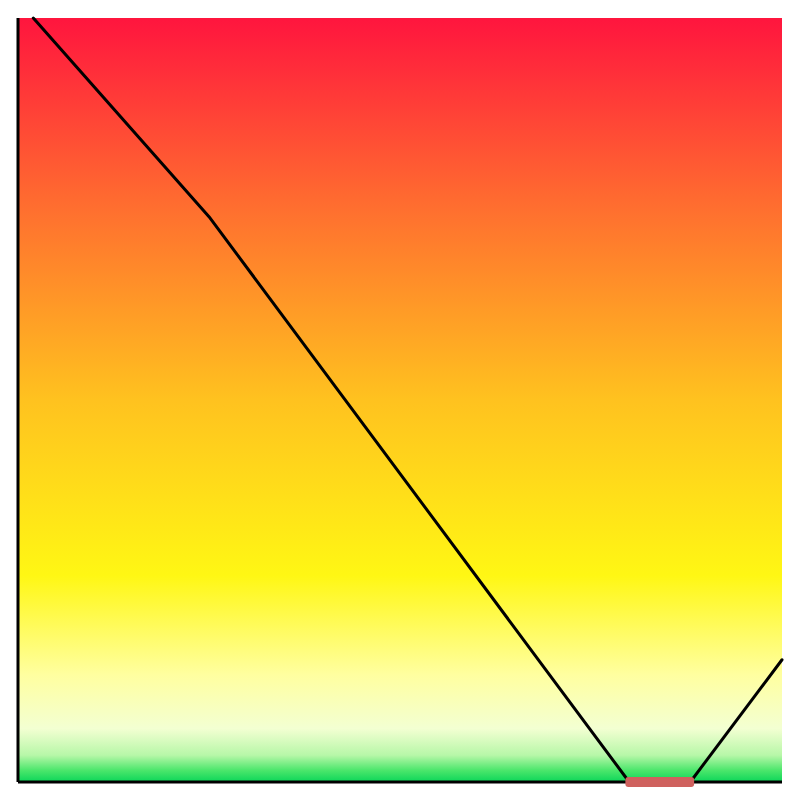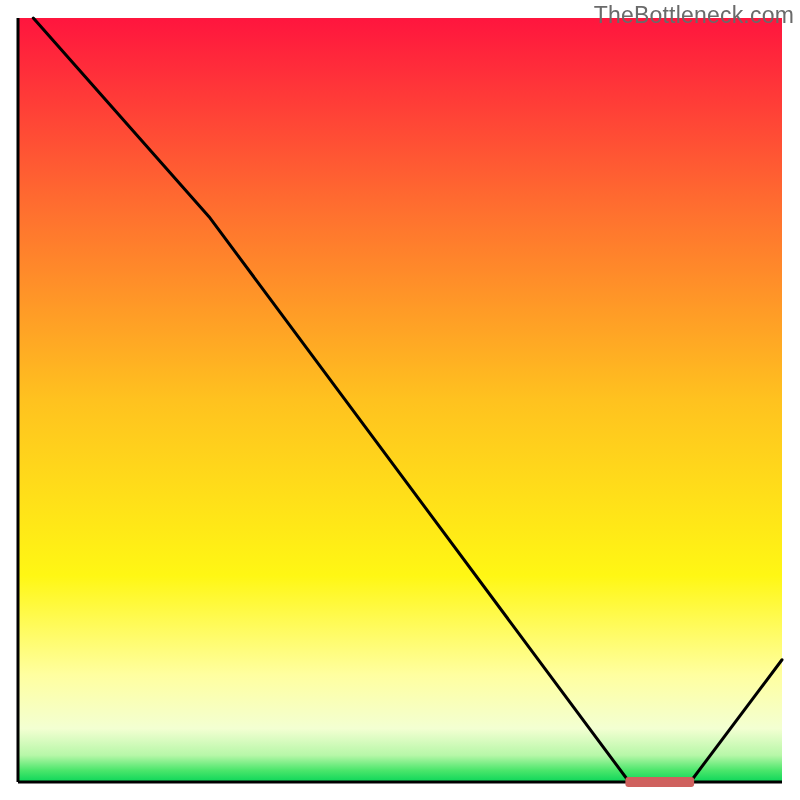--- a/index.html
+++ b/index.html
@@ -25,14 +25,13 @@
           <stop offset="98.5%" stop-color="#4ae66b"></stop>
           <stop offset="100%" stop-color="#0bd659"></stop>
         </linearGradient>
     </defs>
     <rect id="plot-rect" fill="url(#bg-grad)" x="18" y="18" width="764" height="764"></rect>
     <line id="axis-x" x1="18" y1="782" x2="782" y2="782" stroke="#000" stroke-width="3"></line>
     <line id="axis-y" x1="18" y1="18" x2="18" y2="782" stroke="#000" stroke-width="3"></line>
     <path id="curve" fill="none" stroke="#000" stroke-width="3" stroke-linejoin="round" stroke-linecap="round" d="M33.28 18 L209 216.64000000000001 L629.2 782 L690.32 782 L782 659.76"></path>
     <rect id="marker" rx="3" ry="3" x="625.38" y="777" width="68.75999999999999" height="10" fill="#cf615e"></rect>
   </svg>
-  <div class="attribution">TheBottleneck.com</div>
 </div>
 
 </body></html>

